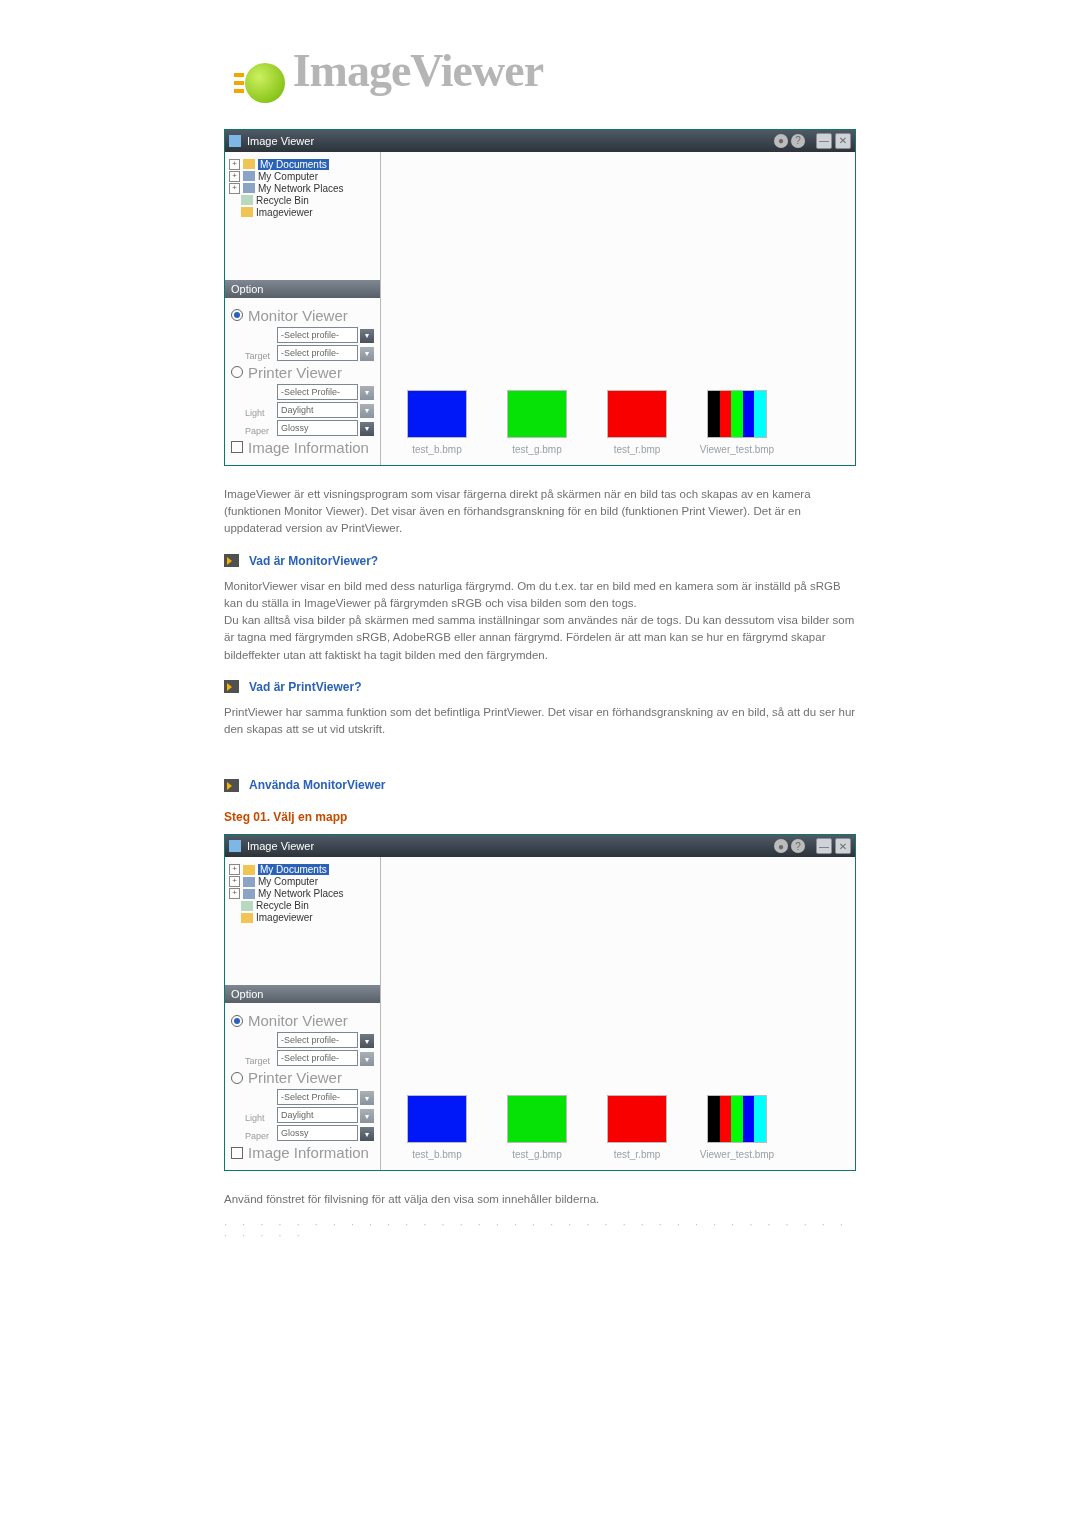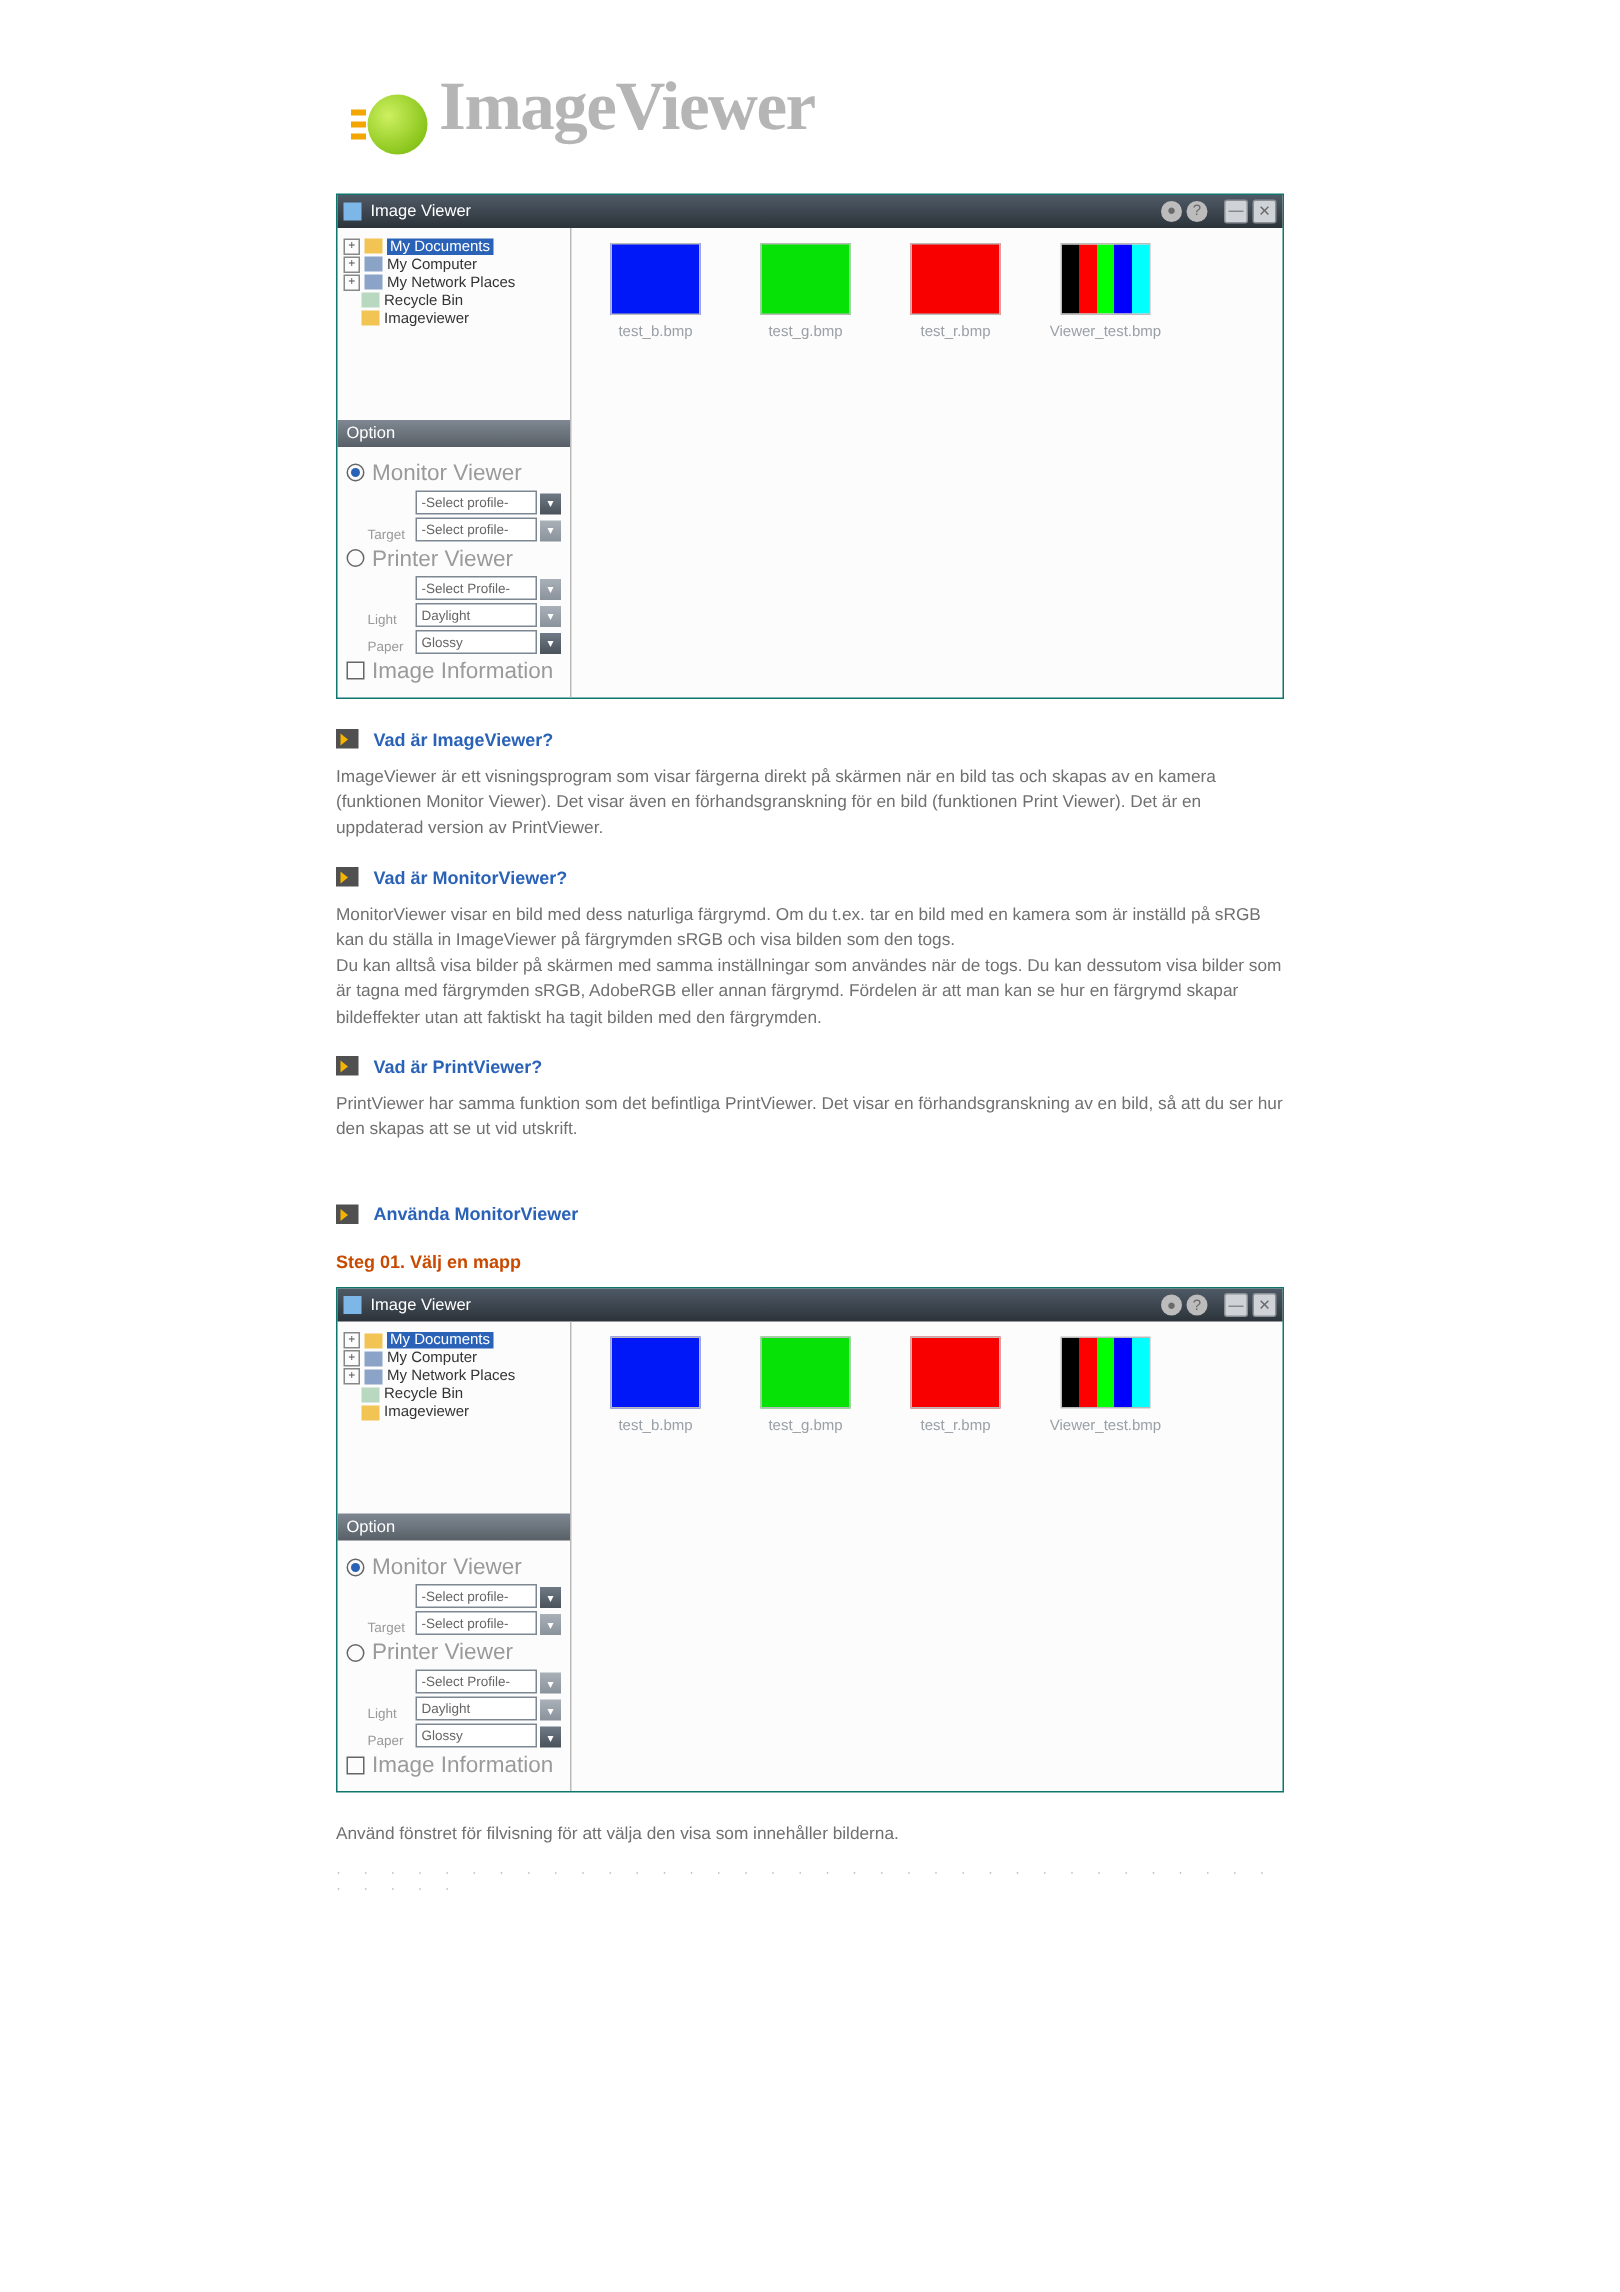--- a/index.html
+++ b/index.html
@@ -39,21 +39,21 @@
   .radio{width:10px;height:10px;border:1px solid #666;border-radius:50%;margin-right:5px;position:relative;flex:0 0 auto}
   .radio.on:after{content:"";position:absolute;inset:2px;border-radius:50%;background:#2a62b8}
   .check{width:10px;height:10px;border:1px solid #666;margin-right:5px;flex:0 0 auto}
   .opt-sec-title{font-size:15px;color:#9a9a9a}
   .sel{display:flex;align-items:flex-end;margin:2px 0 2px 14px}
   .sel-label{font-size:9px;color:#9a9a9a;width:32px}
   .sel-box{flex:1;border:1px solid #7d8792;background:#fff;height:14px;display:flex;align-items:center;padding:0 3px;font-size:9px;color:#666;justify-content:space-between}
   .sel-btn{width:14px;height:14px;background:linear-gradient(#6f7a86,#4a525b);margin-left:2px;display:flex;align-items:center;justify-content:center;color:#fff;font-size:8px}
   .sel-btn.off{background:linear-gradient(#a9b0b8,#8a929b)}
 
-  .thumbs{flex:1;padding:10px 6px;display:flex;align-items:flex-start}
+  .thumbs{flex:1;padding:10px 6px;display:flex;align-items:flex-end}
   .thumb{width:100px;text-align:center;font-size:10px;color:#9aa0a6}
   .thumb .sw{width:58px;height:46px;margin:0 auto 6px auto;border:1px solid #bbb}
   .c-blue{background:#0018f8}
   .c-green{background:#07e206}
   .c-red{background:#f80000}
   .c-mix{background:linear-gradient(to right,#000 0 20%,#f00 20% 40%,#0f0 40% 60%,#00f 60% 80%,#0ff 80% 100%)}
 
   .sec-title{display:flex;align-items:center;margin:16px 0 10px 0}
   .ico-sq{width:15px;height:13px;background:#505050;position:relative;margin-right:10px;flex:0 0 auto}
   .ico-sq:after{content:"";position:absolute;left:3px;top:3px;width:0;height:0;border-left:5px solid #f5b400;border-top:4px solid transparent;border-bottom:4px solid transparent}
@@ -163,24 +163,20 @@
       <div class="thumbs">
         <div class="thumb"><div class="sw c-blue"></div><span>test_b.bmp</span></div>
         <div class="thumb"><div class="sw c-green"></div><span>test_g.bmp</span></div>
         <div class="thumb"><div class="sw c-red"></div><span>test_r.bmp</span></div>
         <div class="thumb"><div class="sw c-mix"></div><span>Viewer_test.bmp</span></div>
       </div>
     </div>
   </div>
 
   
-  <div class="sec-title">
-    <span class="ico-sq"></span>
-    <span class="sec-txt">Vad är ImageViewer?</span>
-  </div>
   <div class="para">ImageViewer är ett visningsprogram som visar färgerna direkt på skärmen när en bild tas och skapas av en kamera (funktionen Monitor Viewer). Det visar även en förhandsgranskning för en bild (funktionen Print Viewer). Det är en uppdaterad version av PrintViewer.</div>
 
   
   <div class="sec-title">
     <span class="ico-sq"></span>
     <span class="sec-txt">Vad är MonitorViewer?</span>
   </div>
   <div class="para" style="white-space:pre-line">MonitorViewer visar en bild med dess naturliga färgrymd. Om du t.ex. tar en bild med en kamera som är inställd på sRGB kan du ställa in ImageViewer på färgrymden sRGB och visa bilden som den togs.
 Du kan alltså visa bilder på skärmen med samma inställningar som användes när de togs. Du kan dessutom visa bilder som är tagna med färgrymden sRGB, AdobeRGB eller annan färgrymd. Fördelen är att man kan se hur en färgrymd skapar bildeffekter utan att faktiskt ha tagit bilden med den färgrymden.</div>
 

